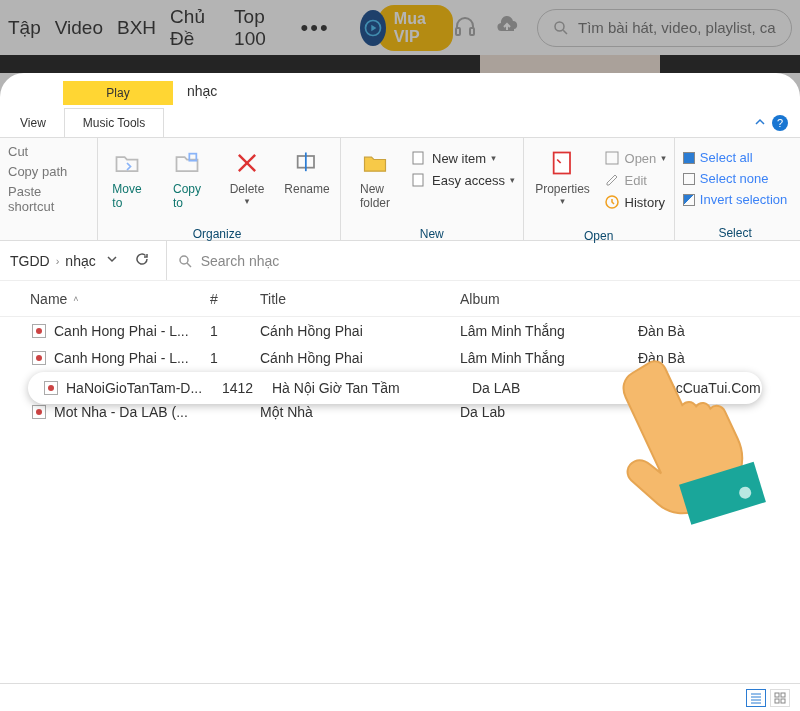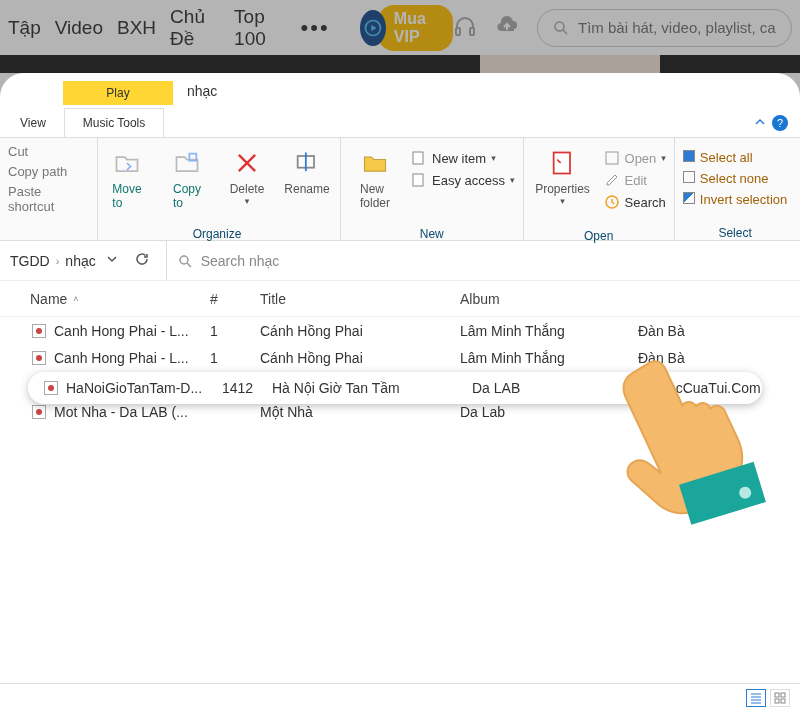--- a/index.html
+++ b/index.html
@@ -38,21 +38,21 @@
   .ribbon-group .body { flex:1; display:flex; align-items:flex-start; gap:10px; }
   .ribbon-group .label { text-align:center; font-size:12px; color:#0c4a6e; padding-bottom:2px;margin-top:17px; }
   .clip-list { display:flex; flex-direction:column; gap:5px; font-size:13px; color:#777; }
   .big-btn { display:flex; flex-direction:column; align-items:center; font-size:12px; color:#555; width:50px; }
   .big-btn.disabled { color:#0f766e; }
   .big-btn .icon-box { height:38px; display:flex; align-items:center; justify-content:center; }
   .big-btn .icon-box svg { width:28px; height:28px; }
   .small-row { display:flex; align-items:center; font-size:13px; color:#333; gap:5px; padding:2px 0;}
   .small-row svg { width:16px; height:16px; }
   .chev { font-size:9px; color:#555; }
-  .check-row { display:flex; font-size:13px; color:#a16207; gap:5px; padding:2px 0;}
+  .check-row { display:flex; align-items:center; font-size:13px; color:#3b82f6; gap:5px; padding:2px 0;}
   .check-row .box { width:12px; height:12px; border:1px solid #888; }
 
   .addr-row { display:flex; align-items:center; height:40px; border-bottom:1px solid #eee; padding:0 10px; gap:8px; }
   .breadcrumb { display:flex; align-items:center; gap:6px; font-size:14px; color:#333; flex:0 0 auto; }
   .breadcrumb .sep { color:#888; font-size:11px; }
   .addr-right { margin-left:auto; display:flex; align-items:center; gap:14px; }
   .addr-right svg { width:16px; height:16px; }
   .search-folder { flex:1; border-left:1px solid #ddd; height:100%; display:flex; align-items:center; padding:0 10px; color:#888; font-size:14px; margin-left:8px; gap:8px;}
   .search-folder svg { width:16px; height:16px; }
 
@@ -264,21 +264,21 @@
               <svg viewBox="0 0 16 16" fill="none" stroke="#999">
                 <path d="M3 11l8-8 2 2-8 8H3z"></path>
               </svg>
               <span>Edit</span>
             </div>
           <div class="small-row">
               <svg viewBox="0 0 16 16" fill="none" stroke="#f0a020" stroke-width="1.5">
                 <circle cx="8" cy="8" r="6"></circle>
                 <path d="M8 5v3l2 2"></path>
               </svg>
-              <span>Search</span>
+              <span>History</span>
             </div>
         </div>
       </div>
       <div class="label">Open</div>
     </div>
     <div class="ribbon-group" style="border-right:none;">
       <div class="body">
         <div style="display:flex; flex-direction:column; gap:2px; padding-top:4px;">
           <div class="check-row">
               <span class="box" style="background:#2b7cd3;"></span>

